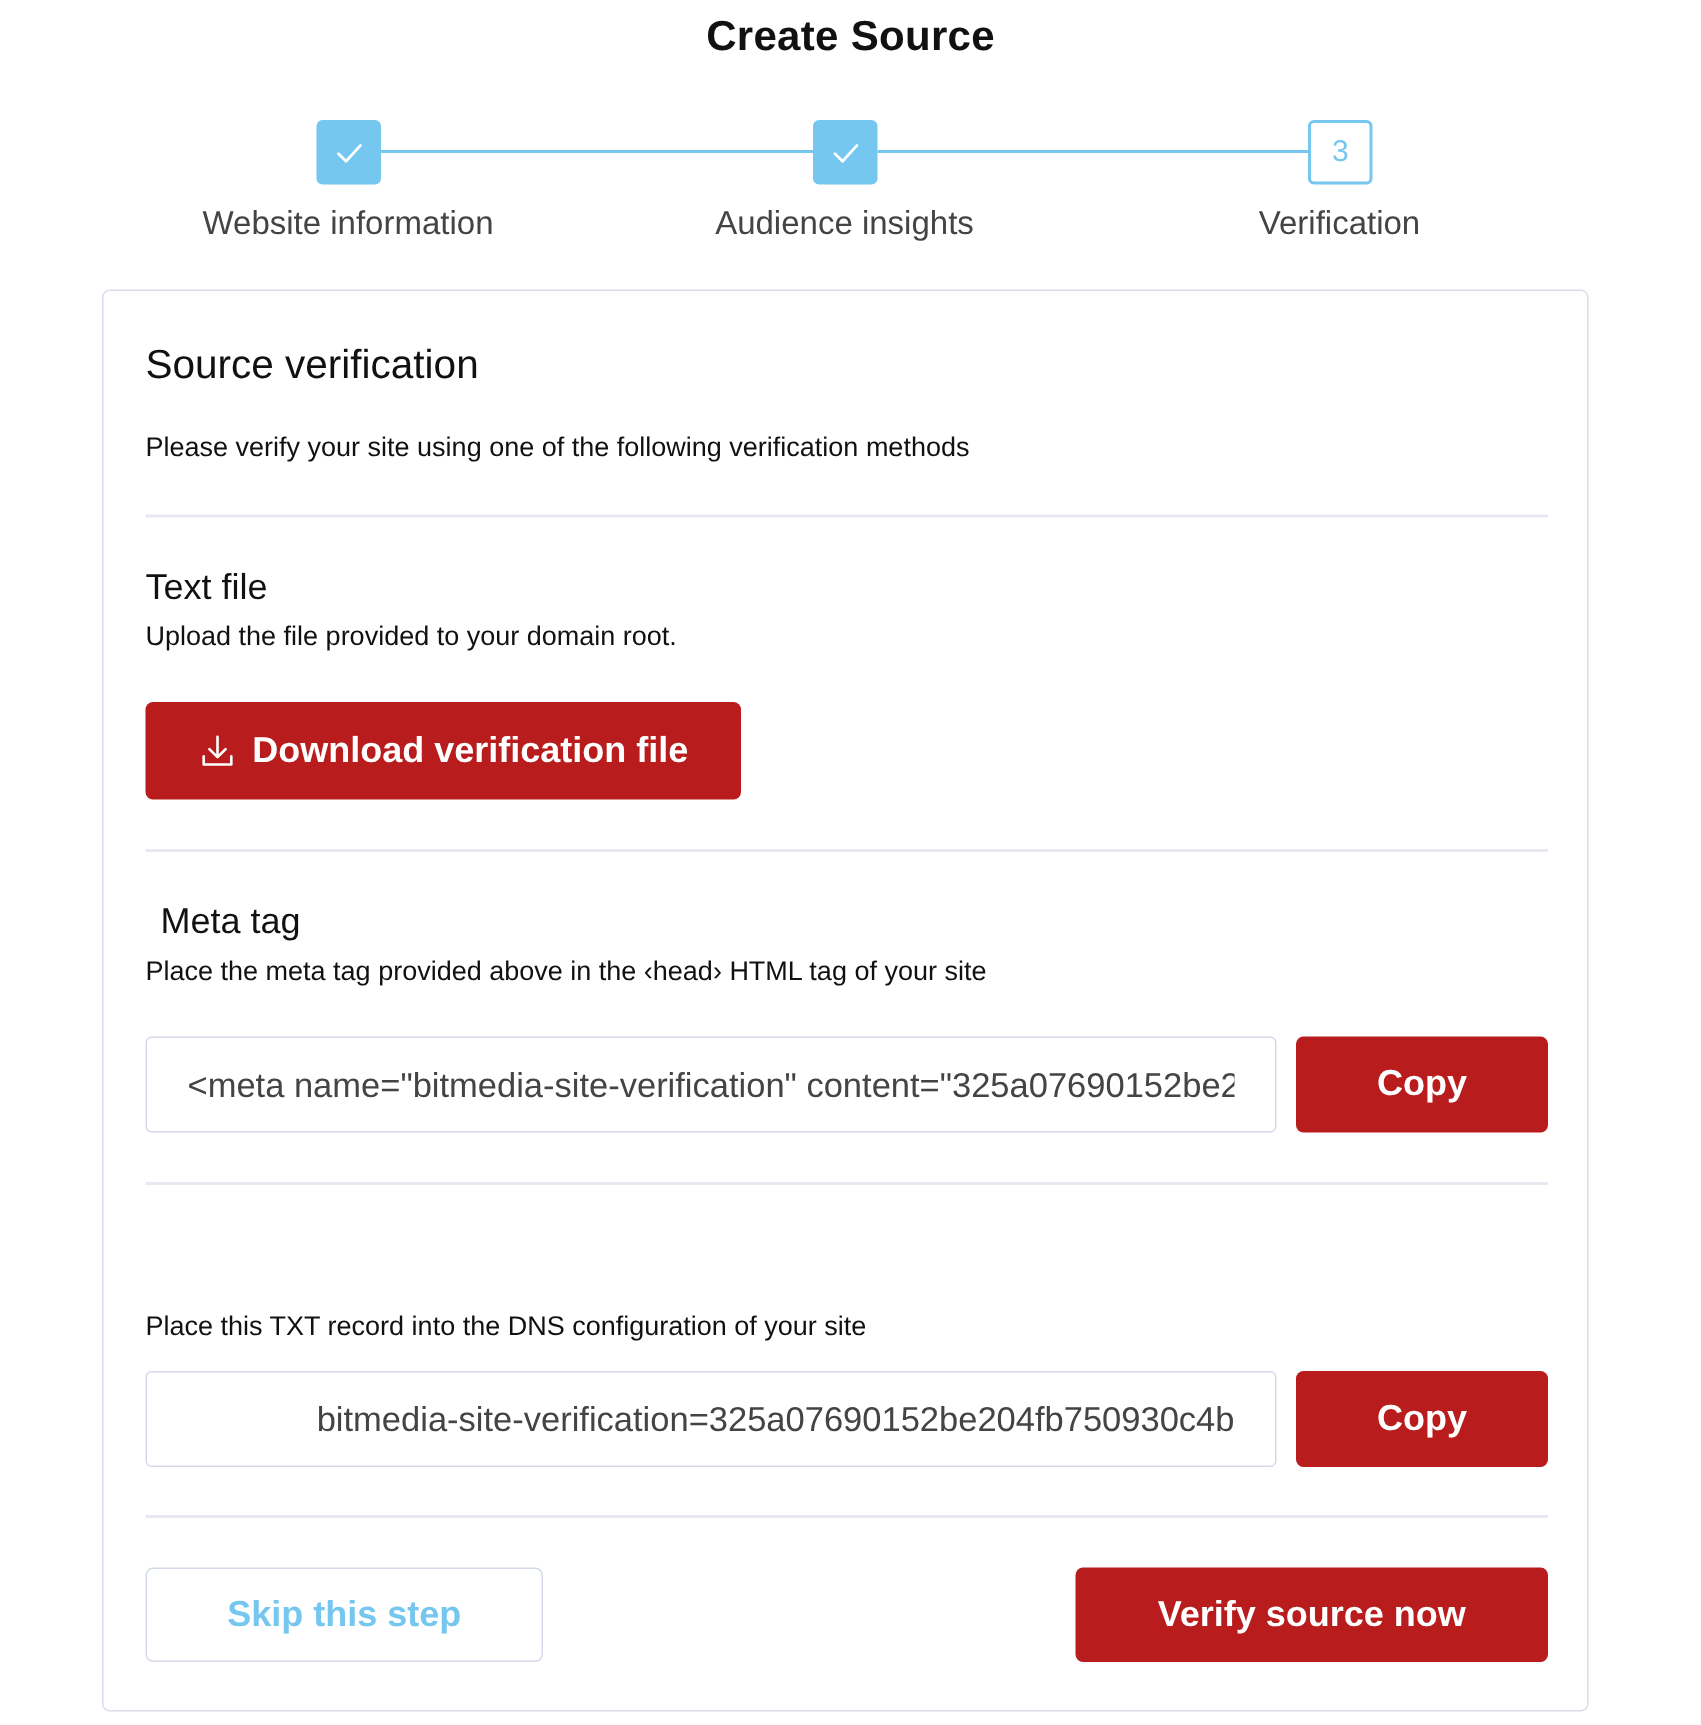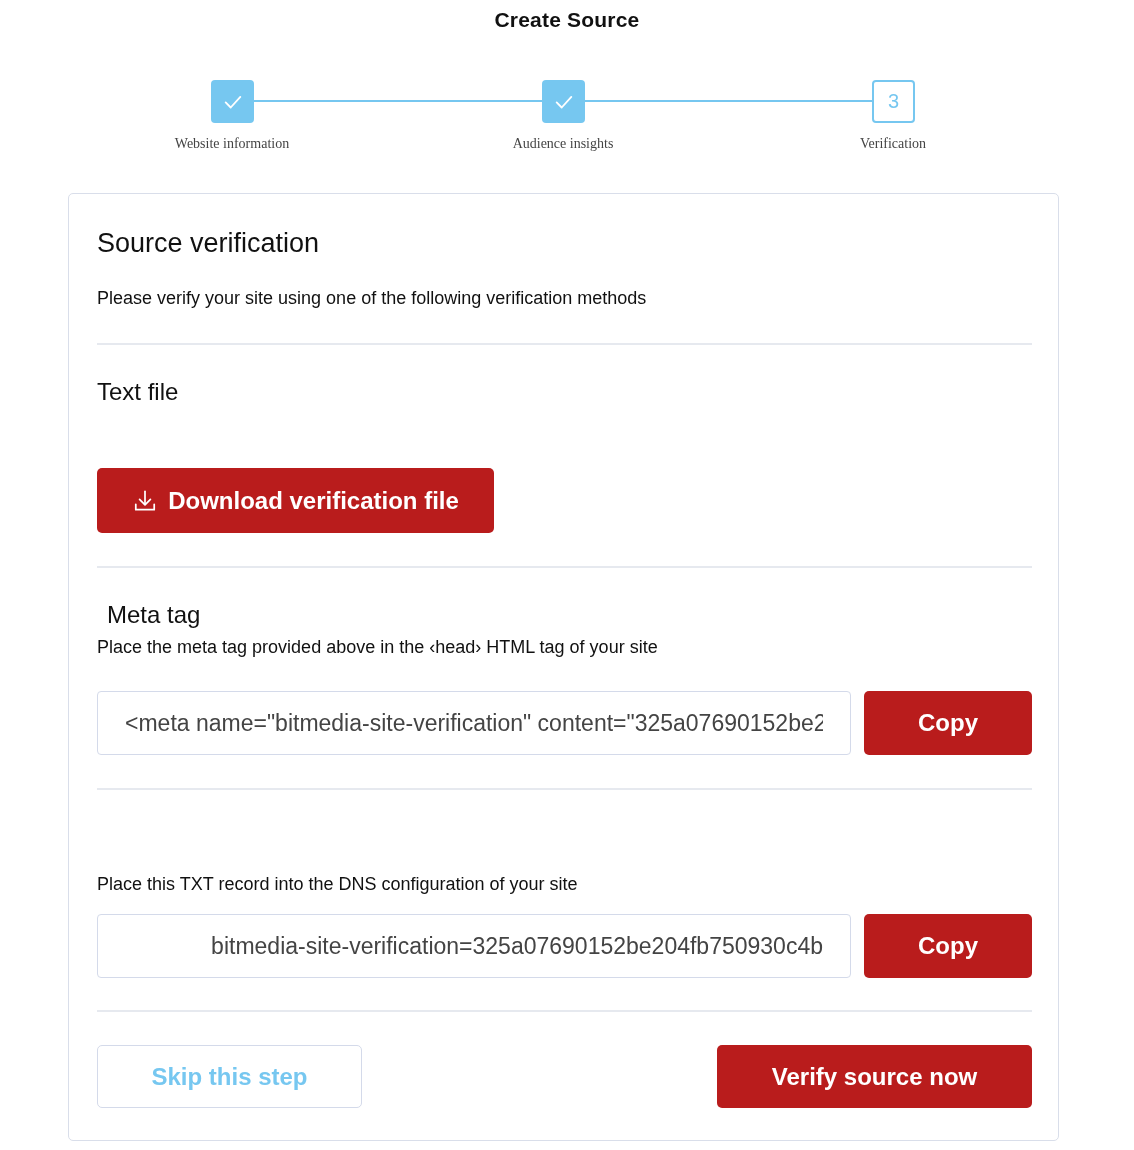--- a/index.html
+++ b/index.html
@@ -1,29 +1,29 @@
 <!DOCTYPE html>
 <html><head>
 <meta charset="utf-8">
 <style>
   * { box-sizing: border-box; margin: 0; padding: 0; }
   html, body { width: 1134px; height: 1150px; background: #ffffff; overflow: hidden; }
   body { font-family: "Liberation Sans", "DejaVu Sans", sans-serif; color: #111; position: relative; }
 
-  .page-title { position: absolute; top: 8px; left: 0; width: 1134px; text-align: center; font-size: 21px; font-weight: 700; color: #111; letter-spacing: 0.2px; }
+  .page-title { position: absolute; top: 8px; left: 0; width: 1134px; text-align: center; font-size: 28px; font-weight: 700; color: #111; letter-spacing: 0.2px; }
 
   .stepper { position: absolute; top: 80px; left: 0; width: 1134px; height: 90px; }
   .step-line { position: absolute; top: 20px; height: 2px; background: #76c7f0; }
   .step-line.l1 { left: 254px; width: 288px; }
   .step-line.l2 { left: 585px; width: 288px; }
   .step-box { position: absolute; top: 0; width: 43px; height: 43px; border-radius: 4px; display: flex; align-items: center; justify-content: center; }
   .step-box.done { background: #76c7f0; }
   .step-box.current { background: #fff; border: 2px solid #76c7f0; color: #76c7f0; font-size: 20px; }
   .step-box svg { width: 22px; height: 22px; }
-  .step-label { position: absolute; top: 56px; width: 240px; text-align: center; font-size: 14px; color: #444; font-family: Liberation Serif, serif; }
+  .step-label { position: absolute; top: 56px; width: 240px; text-align: center; font-size: 22px; color: #444; }
 
   .card { position: absolute; top: 193px; left: 68px; width: 991px; height: 948px; border: 1.5px solid #d9deea; border-radius: 5px; background: #fff; }
   .card-inner { position: absolute; left: 28px; width: 935px; }
 
   .section-title { font-size: 27px; font-weight: 400; color: #111; }
   .h-main { font-size: 27px; font-weight: 400; }
   .desc { font-size: 18px; color: #111; }
   .divider { position: absolute; left: 28px; width: 935px; height: 1.5px; background: #e6e9ef; }
 
   .btn-primary { position: absolute; background: #b91c1c; border: none; border-radius: 5px; color: #fff; font-weight: 700; font-size: 24px; display: flex; align-items: center; justify-content: center; cursor: pointer; font-family: "Liberation Sans", sans-serif; }
@@ -60,20 +60,21 @@
   </div>
   <div class="step-label" style="left:773px;">Verification</div>
 </div>
 
 <div class="card">
   <div class="card-inner section-title" style="top:34px;">Source verification</div>
   <div class="card-inner desc" style="top:94px;">Please verify your site using one of the following verification methods</div>
   <div class="divider" style="top:149px;"></div>
 
   <div class="card-inner h-main" style="top:184px;font-size:24px;">Text file</div>
+  <div class="card-inner desc" style="top:220px;">Upload the file provided to your domain root.</div>
   <button class="btn-primary" style="top:274px;left:28px;width:397px;height:65px;">
     <svg width="26" height="26" viewBox="0 0 24 24" fill="none" stroke="#fff" stroke-width="1.6" stroke-linecap="round" stroke-linejoin="round" style="margin-right:10px;">
         <line x1="12" y1="3" x2="12" y2="15"></line>
         <polyline points="7,10.5 12,15.5 17,10.5"></polyline>
         <path d="M3.5 15v5h17v-5"></path>
       </svg>
     <span>Download verification file</span>
   </button>
   <div class="divider" style="top:372px;"></div>
 

